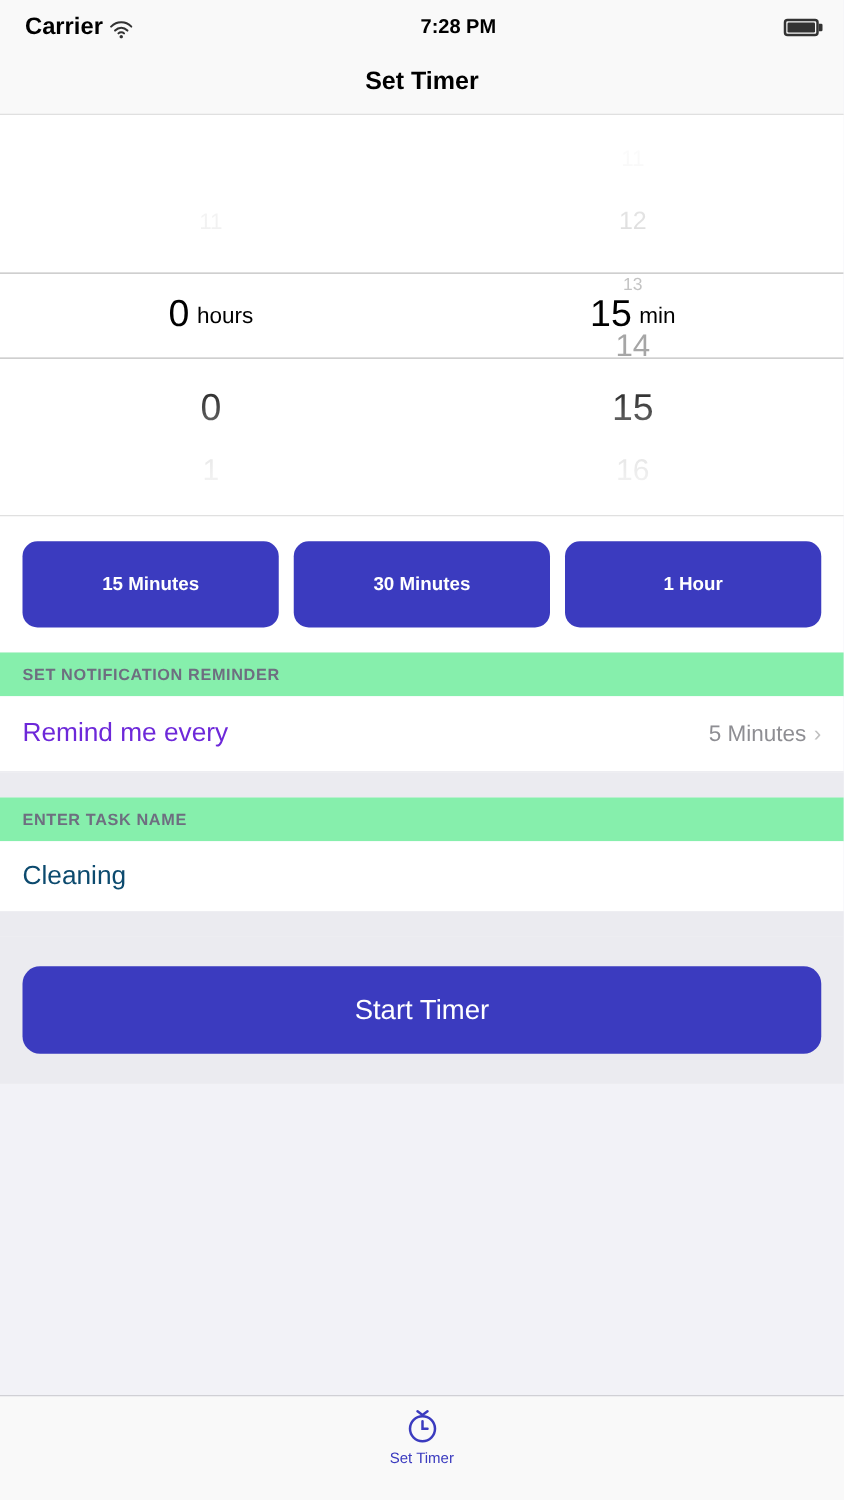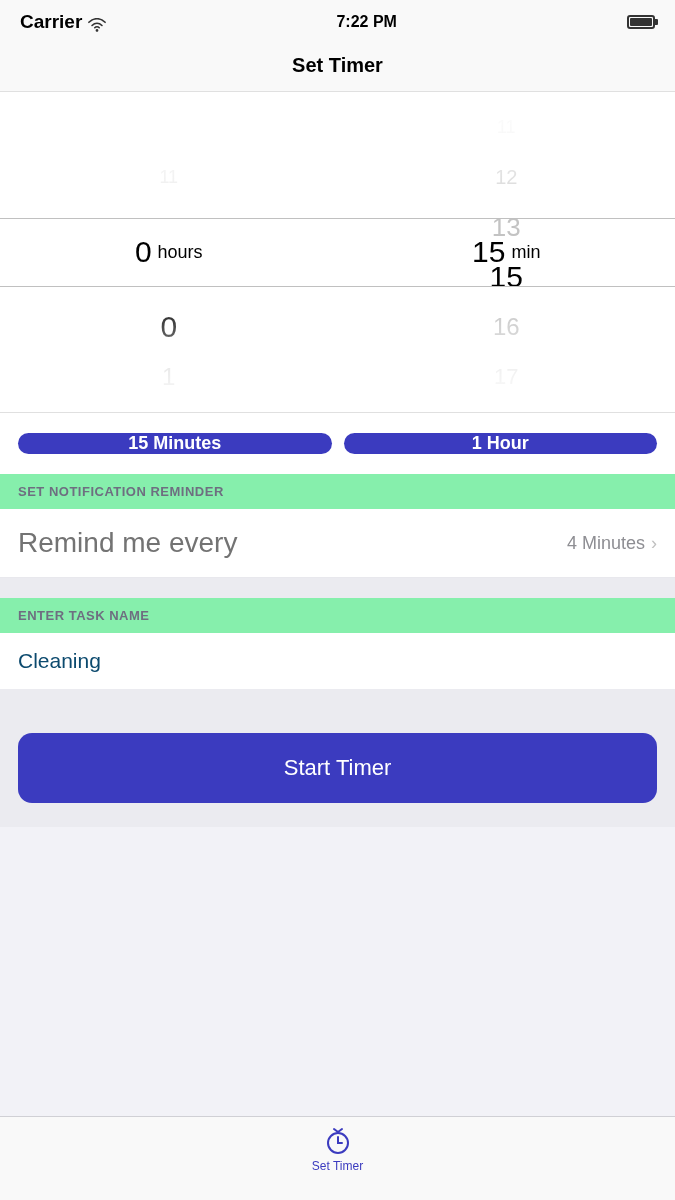--- a/index.html
+++ b/index.html
@@ -187,22 +187,22 @@
       padding: 20px 18px;
       border-top: 1px solid #e0e0e0;
     }
 
     .quick-btn {
       flex: 1;
       background: #3b3bbf;
       color: #fff;
       border: none;
       border-radius: 12px;
-      padding: 0 10px;
-      font-size: 18px;
+      padding: 26px 10px;
+      font-size: 15px;
       font-weight: 600;
       cursor: pointer;
     }
 
     
     .section-header {
       background: #86efac;
       padding: 10px 18px;
       font-size: 13px;
       font-weight: 700;
@@ -215,22 +215,22 @@
       background: #fff;
       display: flex;
       align-items: center;
       justify-content: space-between;
       padding: 18px 18px;
       border-bottom: 1px solid #e8e8ed;
       cursor: pointer;
     }
 
     .list-row-label {
-      font-size: 28px;
-      color: #737373;
+      font-size: 21px;
+      color: #6d28d9;
       font-weight: 400;
     }
 
     .list-row-value {
       font-size: 18px;
       color: #8e8e93;
       display: flex;
       align-items: center;
       gap: 6px;
     }
@@ -325,21 +325,21 @@
     <span class="wifi-icon">
       <svg viewBox="0 0 20 14" fill="none" xmlns="http://www.w3.org/2000/svg">
         <path d="M10 11.5 C10.8 11.5 11.5 12.2 11.5 13 C11.5 13.8 10.8 14.5 10 14.5 C9.2 14.5 8.5 13.8 8.5 13 C8.5 12.2 9.2 11.5 10 11.5Z" fill="#333"></path>
         <path d="M4.5 7.5 C6.1 5.9 8 5 10 5 C12 5 13.9 5.9 15.5 7.5" stroke="#333" stroke-width="1.8" fill="none" stroke-linecap="round"></path>
         <path d="M1 4 C3.5 1.5 6.6 0 10 0 C13.4 0 16.5 1.5 19 4" stroke="#333" stroke-width="1.8" fill="none" stroke-linecap="round"></path>
         <path d="M7.5 10 C8.2 9.3 9 9 10 9 C11 9 11.8 9.3 12.5 10" stroke="#333" stroke-width="1.8" fill="none" stroke-linecap="round"></path>
       </svg>
     </span>
   </div>
   <div class="status-center">
-    <span>7:22 PM</span>
+    <span>7:28 PM</span>
   </div>
   <div class="status-right">
     <div class="battery-icon">
       <div class="battery-fill"></div>
     </div>
   </div>
 </div>
 
 <div class="nav-title">
   <span>Set Timer</span>
@@ -375,40 +375,42 @@
         <div class="picker-item" style="opacity:0.55;font-size:24px;color:#999;">1</div>
         <div class="picker-item" style="opacity:0.4;font-size:22px;color:#aaa;">2</div>
 
       </div>
     </div>
 
     <div class="picker-column">
       <div class="picker-col-inner" style="top: 10px;">
         <div class="picker-item faded-2" style="opacity:0.2;font-size:18px;">11</div>
         <div class="picker-item faded-2" style="opacity:0.35;font-size:20px;color:#888;">12</div>
-        <div class="picker-item faded-1" style="opacity:0.5;font-size:26px;color:#888;">13</div>
+        <div class="picker-item faded-1" style="opacity:0.5;font-size:14px;color:#888;">13</div>
+        <div class="picker-item faded-1" style="opacity:0.65;font-size:25px;color:#777;">14</div>
         <div class="picker-item selected" style="opacity:1;">15</div>
         <div class="picker-item" style="opacity:0.6;font-size:24px;color:#999;">16</div>
         <div class="picker-item" style="opacity:0.45;font-size:22px;color:#aaa;">17</div>
 
       </div>
     </div>
   </div>
 </div>
 
 <div class="quick-buttons">
   <button class="quick-btn">15 Minutes</button>
+  <button class="quick-btn">30 Minutes</button>
   <button class="quick-btn">1 Hour</button>
 </div>
 
 <div class="section-header">SET NOTIFICATION REMINDER</div>
 <div class="list-row">
   <span class="list-row-label">Remind me every</span>
   <span class="list-row-value">
-    <span>4 Minutes</span>
+    <span>5 Minutes</span>
     <span class="chevron">›</span>
   </span>
 </div>
 
 <div class="spacer-section"></div>
 <div class="section-header task-name-section">ENTER TASK NAME</div>
 <div class="task-name-input-area">
   <div class="task-name-text">Cleaning</div>
 </div>
 

